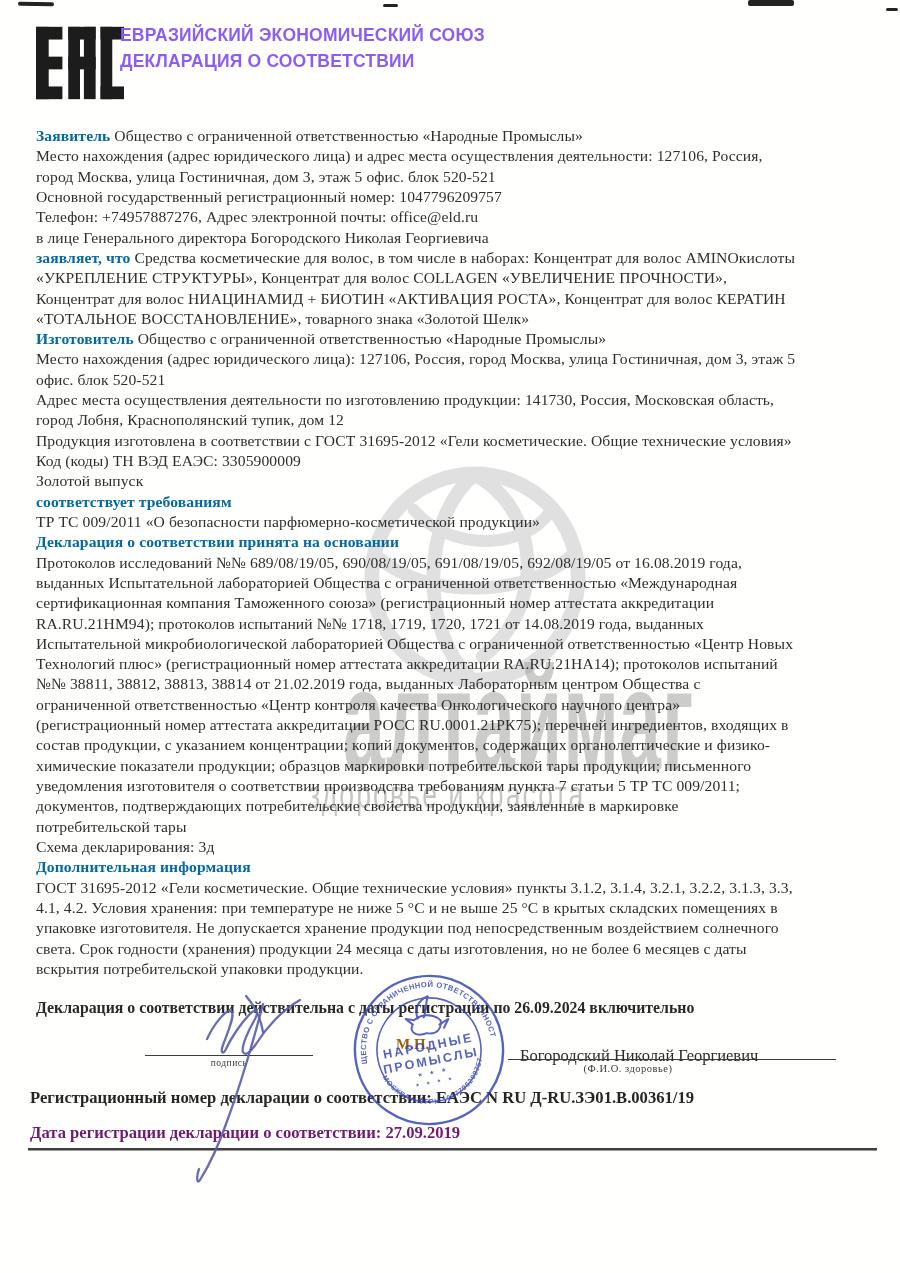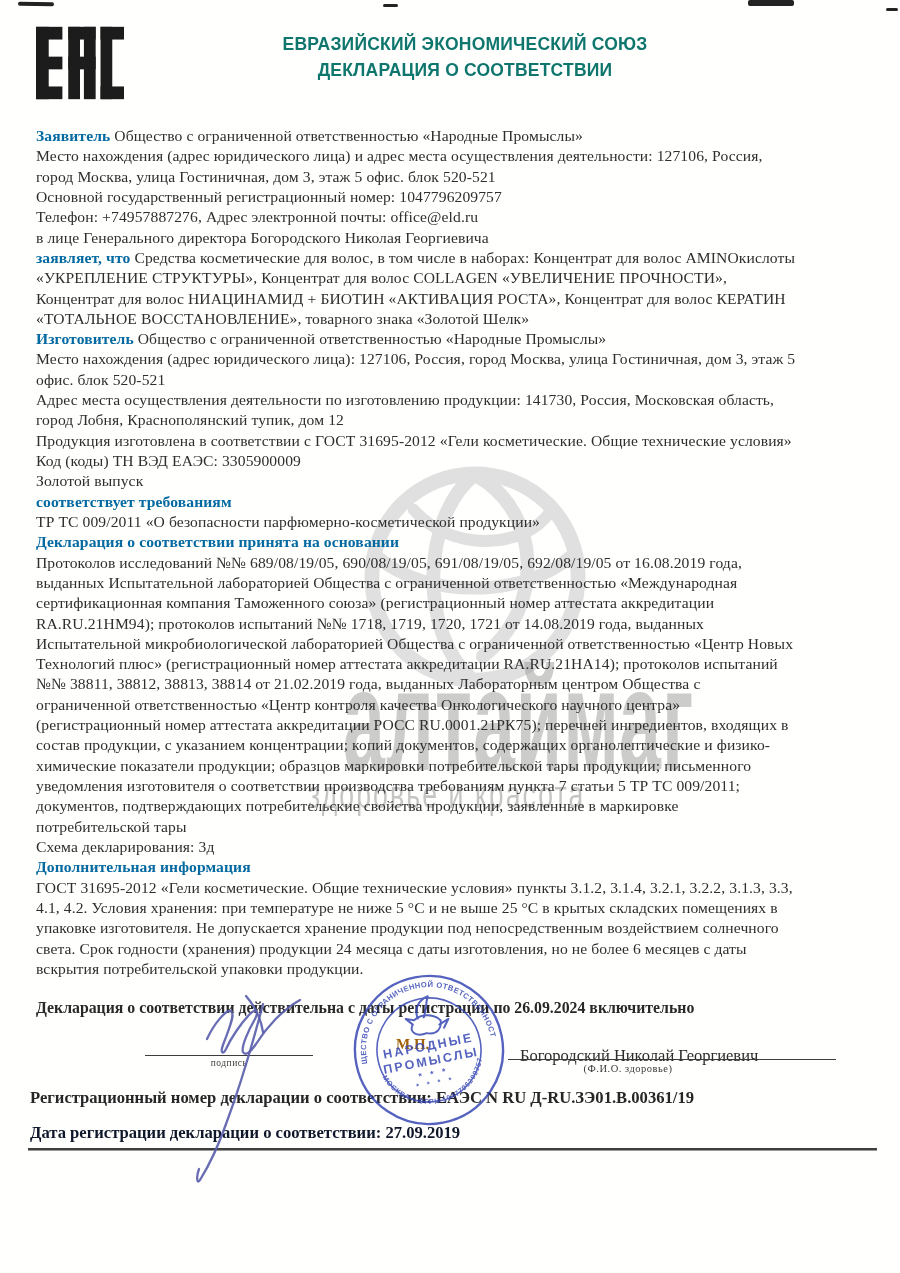--- a/index.html
+++ b/index.html
@@ -2,40 +2,40 @@
 <html><head>
 <meta charset="utf-8">
 <style>
   html,body{margin:0;padding:0;background:#ffffff;}
   .page{position:relative;width:900px;height:1273px;background:#fffffe;overflow:hidden;
         font-family:"Liberation Serif",serif;color:#2e2e2e;}
   
   .artifact{position:absolute;background:#232323;border-radius:2px;}
   
   .eac-logo{position:absolute;left:36px;top:26px;width:88px;height:74px;}
-  .title{position:absolute;left:120px;top:31px;width:690px;text-align:center;
+  .title{position:absolute;left:120px;top:22px;width:690px;
          font-family:"Liberation Sans",sans-serif;font-weight:700;font-size:17.5px;
-         line-height:26px;color:#0f766e;letter-spacing:.2px;}
+         line-height:26px;color:#8b5cf6;letter-spacing:.2px;}
   
   .globe{position:absolute;left:356px;top:458px;width:238px;height:238px;opacity:.5;}
   .globe *{fill:none;stroke:#c3c3c3;stroke-linecap:round;}
   .wm-brand{position:absolute;left:343px;top:648px;font-family:"Liberation Sans",sans-serif;
             font-weight:700;font-size:145px;line-height:145px;color:rgba(148,148,148,.48);
             transform:scaleX(.52);transform-origin:left top;white-space:nowrap;letter-spacing:2px;}
   .wm-tagline{position:absolute;left:308px;top:776px;font-family:"Liberation Sans",sans-serif;
             font-weight:400;font-size:38px;line-height:38px;color:rgba(150,150,150,.55);
             transform:scaleX(.70);transform-origin:left top;white-space:nowrap;letter-spacing:3px;}
   
   .doc-body{position:absolute;left:36px;top:127px;width:848px;z-index:2;}
   .doc-line{white-space:nowrap;height:20.32px;font-size:15.6px;letter-spacing:.1px;color:#2e2e2e;}
   .doc-line .b{font-weight:700;color:#0369a1;}
   .abs-line{position:absolute;white-space:nowrap;z-index:2;}
   .validity{left:36px;top:999px;font-size:15.8px;font-weight:700;color:#282828;}
   .reg-number{left:30px;top:1088px;font-size:16.6px;font-weight:700;color:#262626;}
-  .reg-date{left:30px;top:1123px;font-size:16.6px;font-weight:700;color:#0f172a;}
+  .reg-date{left:30px;top:1123px;font-size:16.6px;font-weight:700;color:#701a75;}
   
   .sigline{position:absolute;height:0;border-top:1.6px solid #3c3c3c;z-index:2;}
   .sig-left-line{left:145px;top:1055px;width:168px;}
   .sig-right-line{left:508px;top:1059px;width:328px;}
   .sig-caption{position:absolute;text-align:center;font-size:9.5px;color:#3a3a3a;letter-spacing:.5px;z-index:2;}
   .cap-podpis{left:145px;top:1058px;width:168px;}
   .cap-fio{left:508px;top:1063px;width:240px;font-size:10.5px;}
   .declarant-name{position:absolute;left:520px;top:1038px;font-size:16.5px;color:#2c2c2c;white-space:nowrap;z-index:2;margin-top:8px;}
   .mp-label{position:absolute;left:396px;top:1036px;font-size:15px;font-weight:600;color:#a16207;z-index:2;}
   

